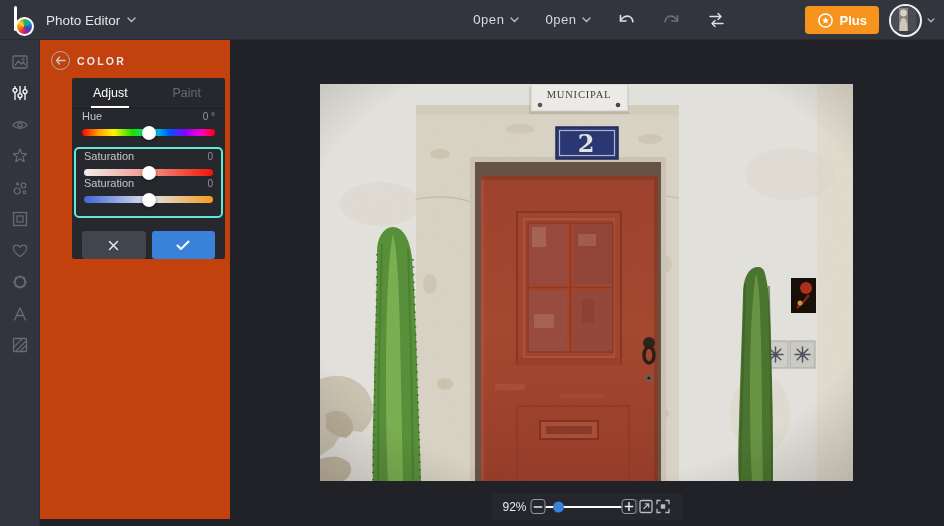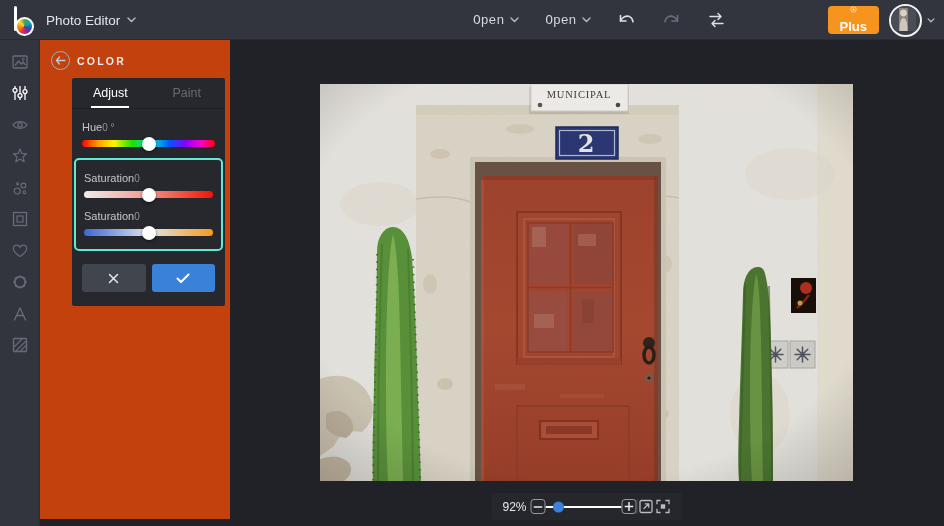--- a/index.html
+++ b/index.html
@@ -28,21 +28,21 @@
   .topbar-center{
     position:absolute;left:473px;top:0;height:40px;display:flex;align-items:center;gap:26px;
   }
   .menu-item{display:flex;align-items:center;gap:6px;color:#d6d8dc;font-size:13px;cursor:pointer;font-family:Liberation Mono, monospace;}
   .tb-icon{display:flex;align-items:center;justify-content:center;cursor:pointer;}
   .topbar-right{
     position:absolute;right:9px;top:0;height:40px;display:flex;align-items:center;gap:10px;
   }
   .plus-btn{
     height:28px;padding:0 12px;border-radius:4px;background:#f7941e;
-    display:flex;align-items:center;gap:6px;color:#fff;font-size:13px;font-weight:bold;cursor:pointer;flex-direction:column;
+    display:flex;align-items:center;gap:6px;color:#fff;font-size:13px;font-weight:bold;cursor:pointer;
   }
   .avatar-wrap{display:flex;align-items:center;gap:5px;cursor:pointer;}
   .avatar{
     width:29px;height:29px;border-radius:50%;background:#3b3e45;border:2px solid #f2f2f2;
     overflow:hidden;position:relative;
   }
   
   .sidebar{
     position:absolute;left:0;top:40px;width:40px;bottom:0;background:#32353d;
     border-right:1px solid #2a2c33;box-sizing:border-box;z-index:10;
@@ -53,28 +53,27 @@
   .panel{position:absolute;left:40px;top:40px;width:190px;bottom:7px;background:#c2410c;z-index:10;}
   .back-btn{
     position:absolute;left:11px;top:11px;width:19px;height:19px;border-radius:50%;
     border:1.4px solid #a9acb4;display:flex;align-items:center;justify-content:center;cursor:pointer;box-sizing:border-box;
   }
   .panel-title{
     position:absolute;left:37px;top:15px;color:#e8eaed;font-size:10.5px;font-weight:bold;letter-spacing:2.2px;
   }
   .card{
     position:absolute;left:32px;top:38px;width:153px;background:#26282e;border-radius:2px;
-    padding-bottom:14px;
   }
   .tabs{display:flex;height:30px;border-bottom:1px solid #1e2025;}
   .tab{flex:1;display:flex;align-items:center;justify-content:center;font-size:12.5px;color:#666a74;cursor:pointer;position:relative;}
   .tab.active{color:#fff;}
   .tab.active::after{content:"";position:absolute;left:50%;transform:translateX(-50%);bottom:0;width:38px;height:2px;background:#fff;}
   .slider-group{padding:0 10px;}
-  .slider-label-row{display:flex;align-items:baseline;margin-top:12px;}
+  .slider-label-row{display:flex;justify-content:space-between;align-items:baseline;margin-top:1px;}
   .slider-label{font-size:11px;color:#c3c6cb;}
   .slider-value{font-size:10px;color:#8e929a;}
   .track{height:7px;border-radius:4px;margin-top:7px;position:relative;cursor:pointer;}
   .thumb{
     position:absolute;left:50%;top:50%;transform:translate(-50%,-50%);
     width:14px;height:14px;border-radius:50%;background:#fff;box-shadow:0 1px 3px rgba(0,0,0,.55);cursor:pointer;
   }
   .g-hue{background:linear-gradient(90deg,#ff0000,#ff9d00 12%,#fff600 24%,#19e000 38%,#00e8d2 52%,#0054ff 66%,#8a00ff 78%,#ff00c8 90%,#ff0000);}
   .g-sat{background:linear-gradient(90deg,#efedeb,#f2a195 45%,#f01505);}
   .g-temp{background:linear-gradient(90deg,#3d66d6,#dfe4ec 50%,#f49c1a);}

